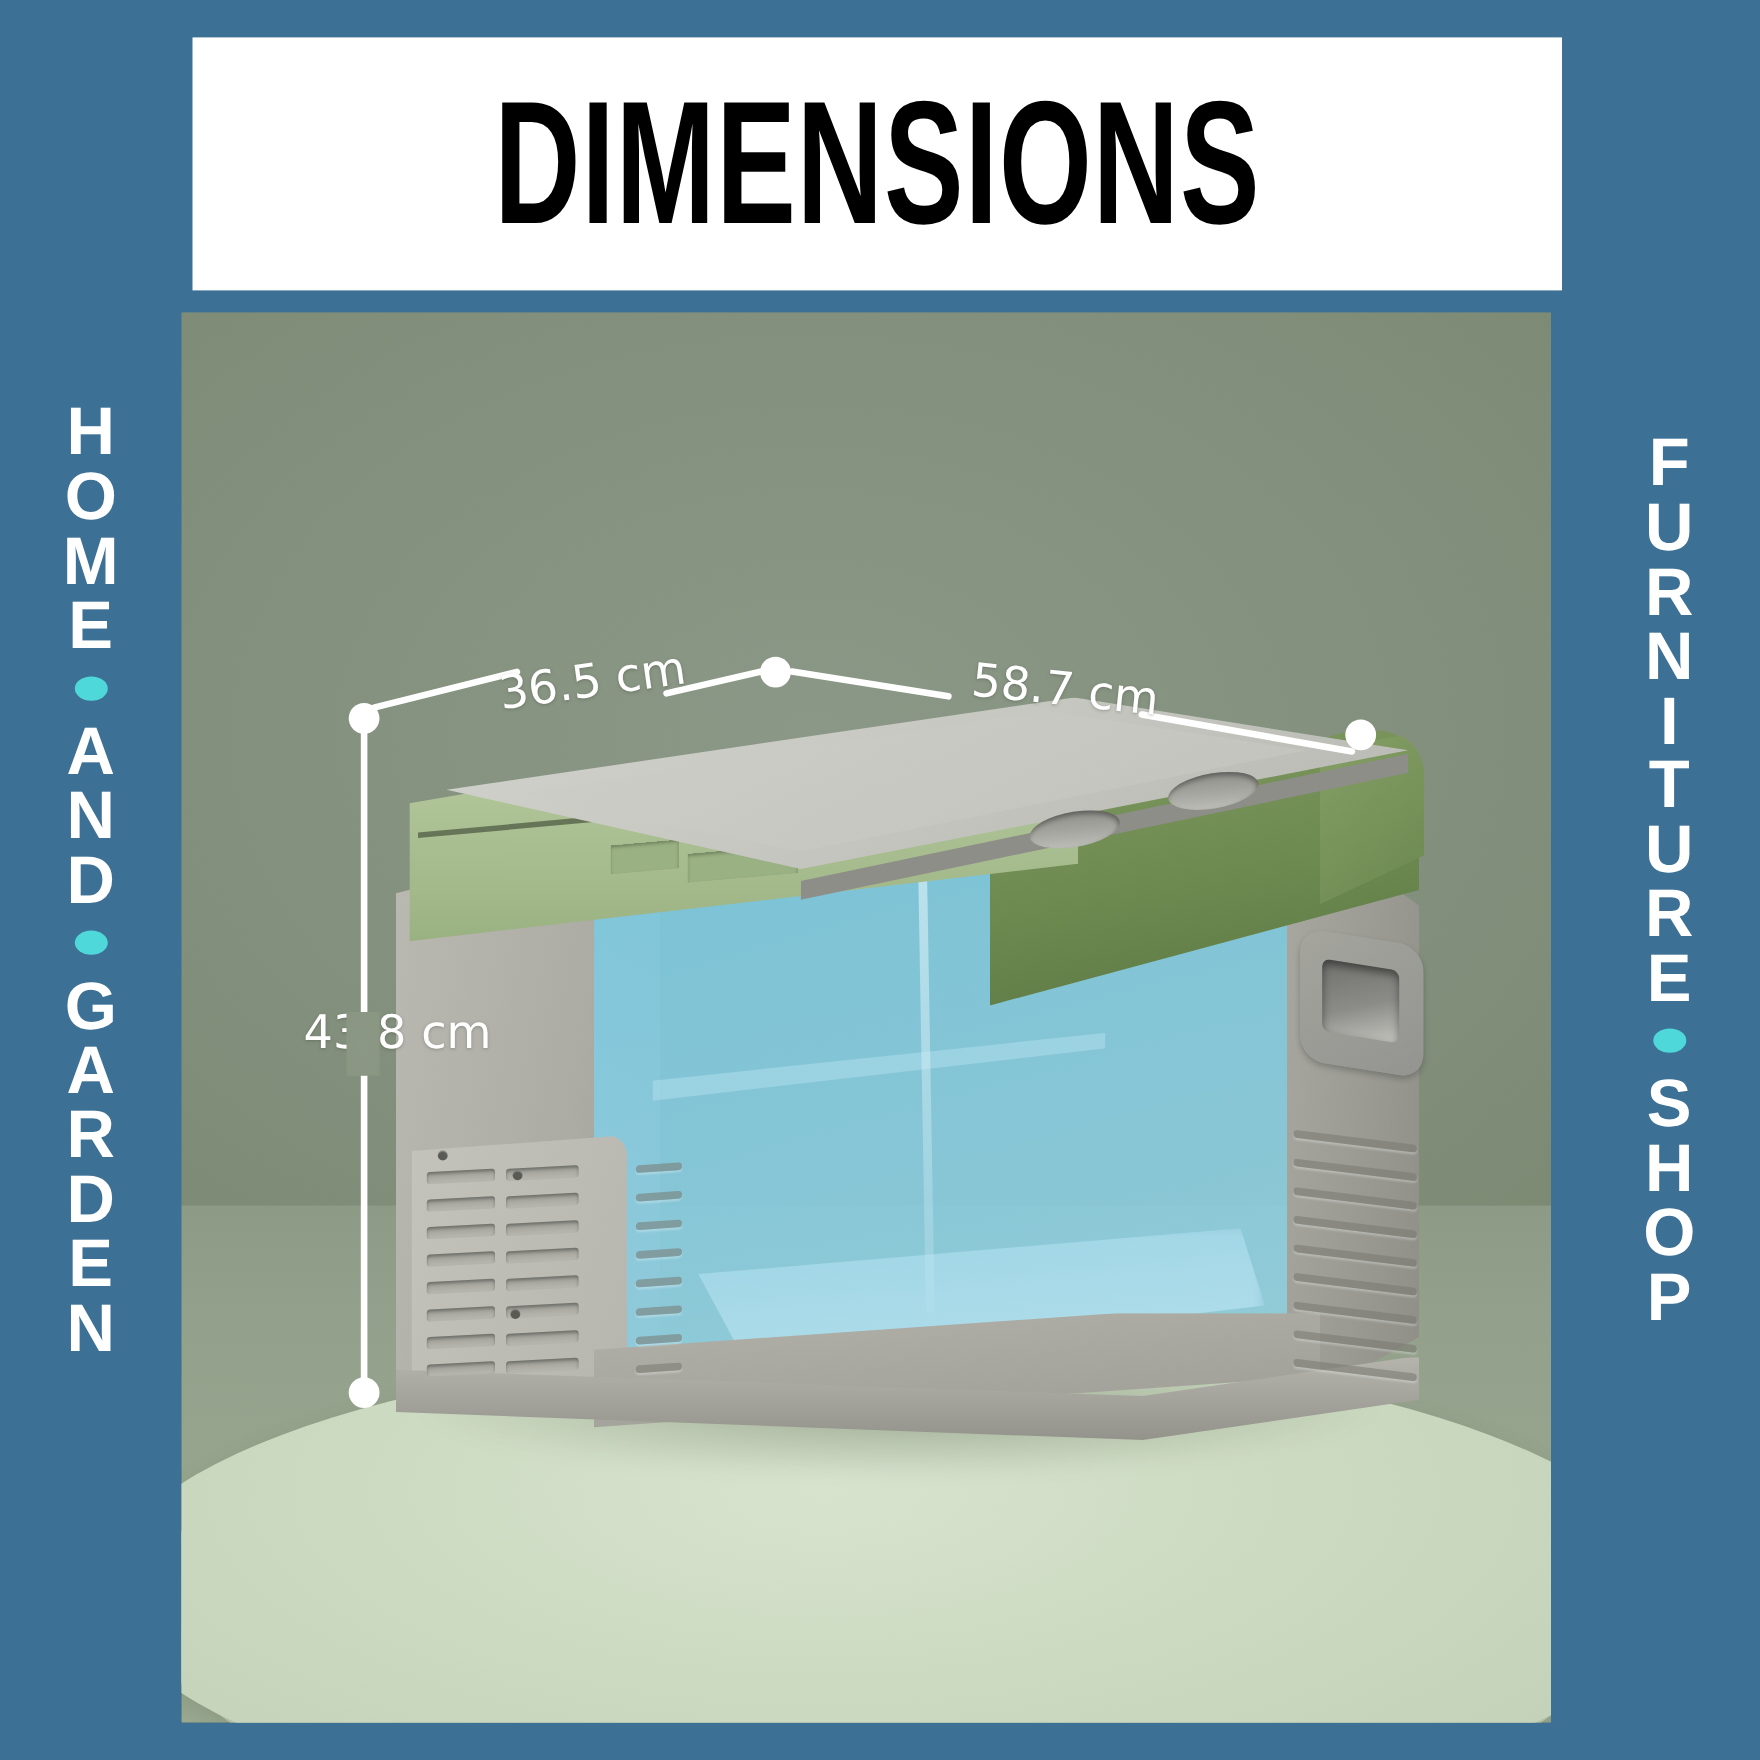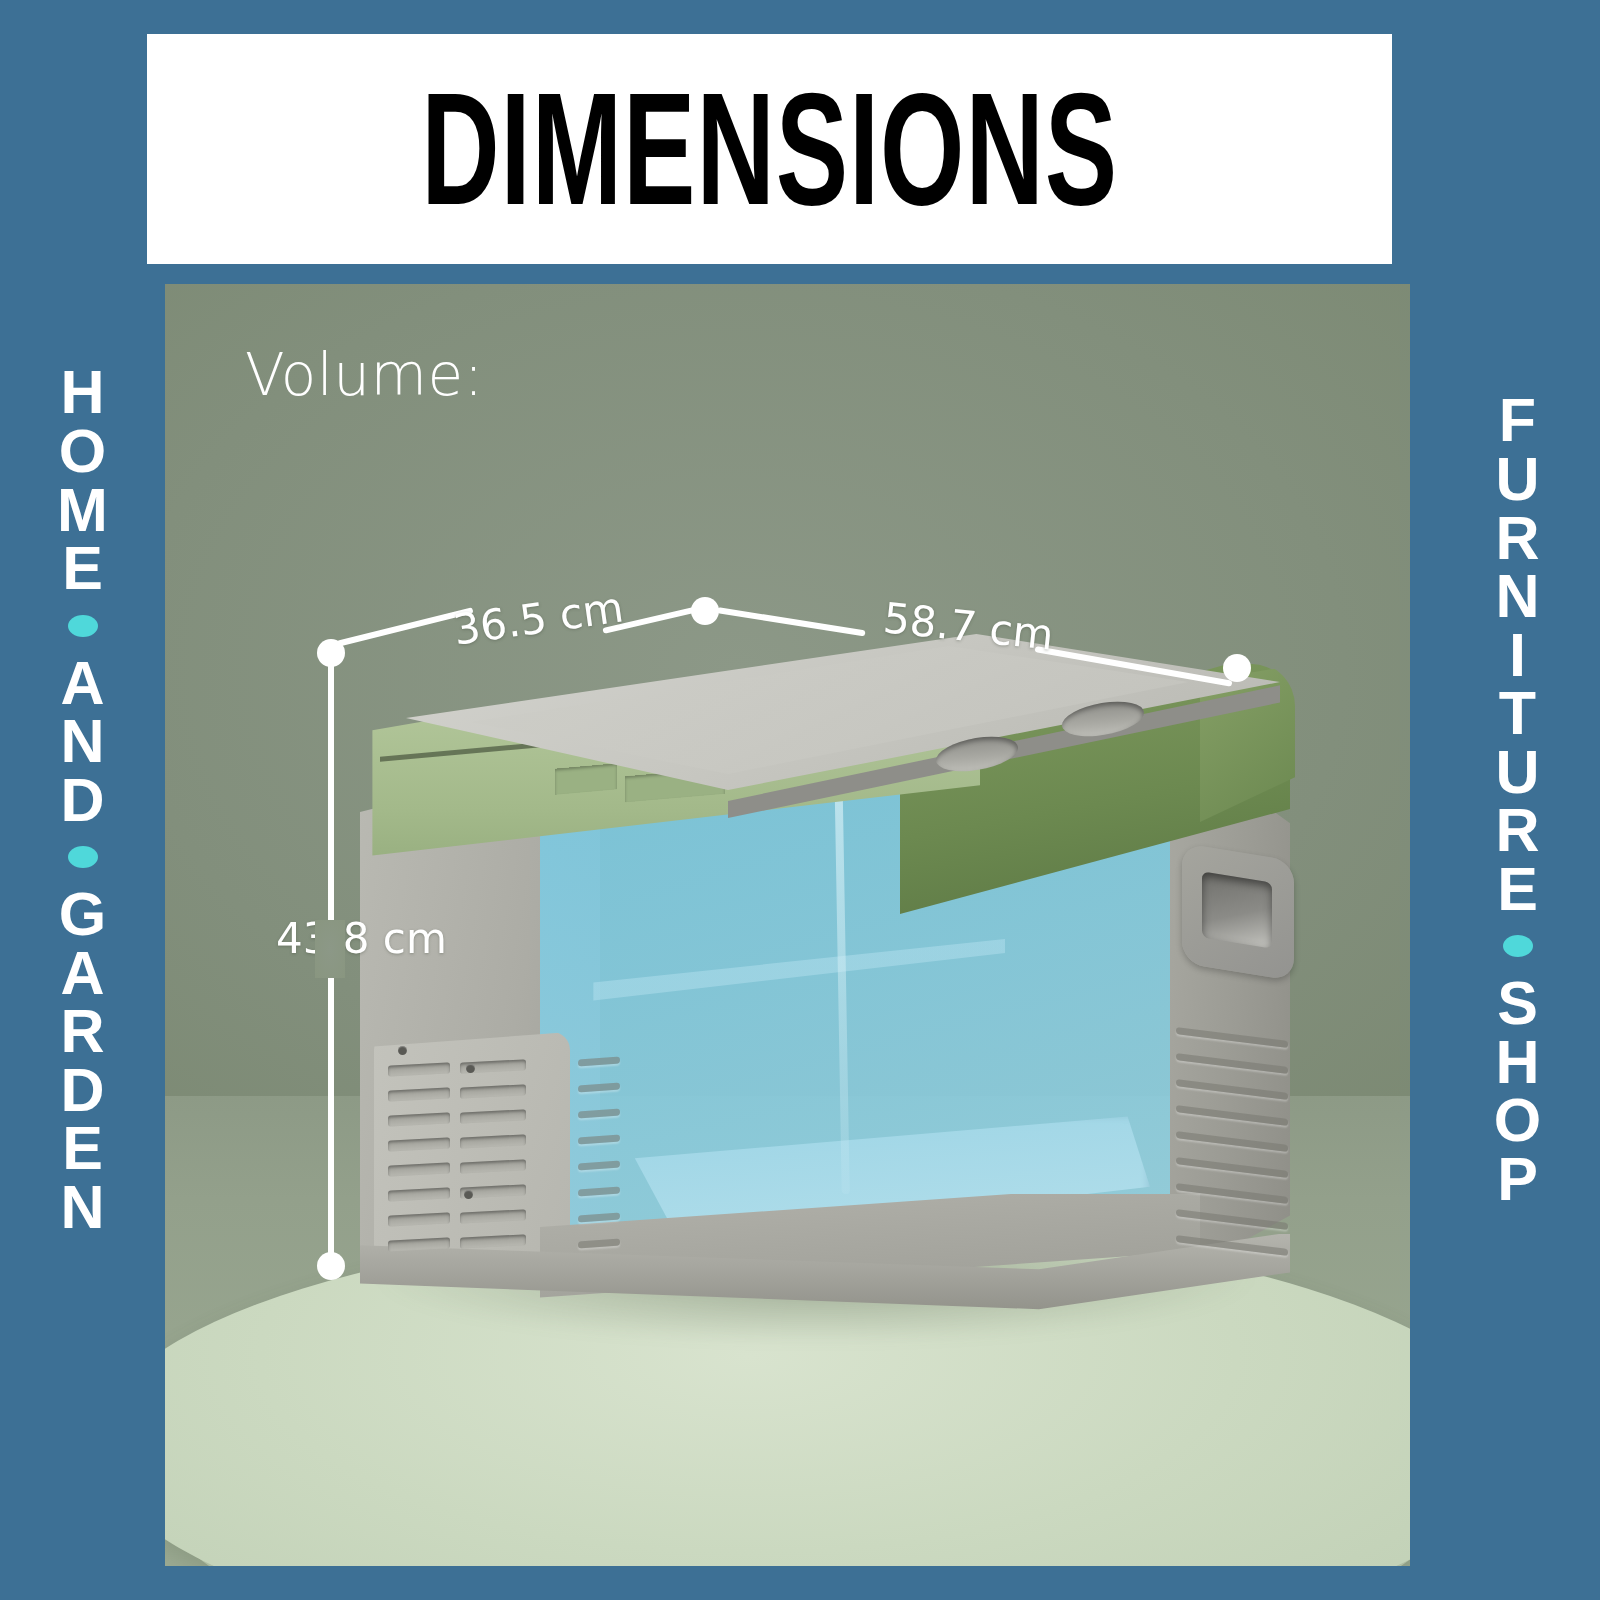--- a/index.html
+++ b/index.html
@@ -30,21 +30,21 @@
   }
   .side-dot{
     display:block;
     width:30px;height:22px;border-radius:50%;
     background:#4fd8da;
     margin:17px auto 17px auto;
   }
 
   
   #title-banner{
-    position:absolute;left:147px;top:34px;width:1245px;height:230px;
+    position:absolute;left:175px;top:34px;width:1245px;height:230px;
     background:#ffffff;
     display:flex;align-items:center;justify-content:center;
   }
   #title-text{
     font-family:"Liberation Sans Narrow","Liberation Sans",sans-serif;
     font-weight:bold;
     font-size:118px;
     letter-spacing:1px;
     color:#000000;
     transform:scaleX(0.92) scaleY(1.35);
@@ -311,21 +311,20 @@
   </div>
 
   <div id="scene">
 
     <div id="floor"></div>
     <div id="podium-side"></div>
     <div id="podium-rim"></div>
     <div id="podium-top"></div>
 
     <div id="volume-block">
-      <div id="volume-label">Volume:</div>
     </div>
 
     <div id="cooler">
       <div id="cooler-shadow"></div>
 
       <div id="body-left"></div>
       <div id="body-front"></div>
       <div id="interior-shelf"></div>
       <div id="interior-floor"></div>
       <div id="interior-divider"></div>

